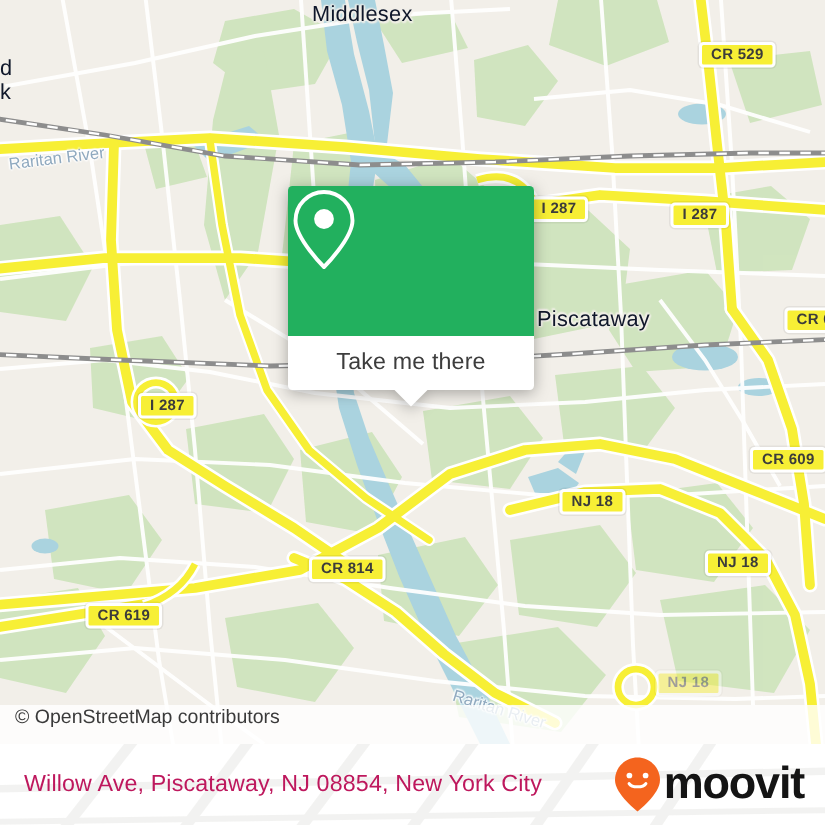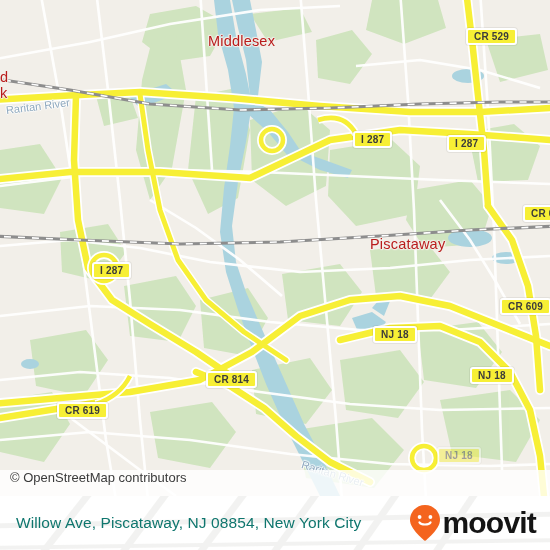--- a/index.html
+++ b/index.html
@@ -14,21 +14,21 @@
   #map{position:absolute;left:0;top:0;width:550px;height:496px;overflow:hidden;background:#f2efe9;}
   #map svg{position:absolute;left:0;top:0;}
 
   .mlabel{
     position:absolute;white-space:nowrap;
     color:#7b7b79;font-weight:400;
     text-shadow:1px 0 1px #f2efe9,-1px 0 1px #f2efe9,0 1px 1px #f2efe9,0 -1px 1px #f2efe9,
                 1px 1px 1px #f2efe9,-1px -1px 1px #f2efe9;
     pointer-events:none;
   }
-  .place{font-size:14.5px;color:#b91c1c;letter-spacing:.2px;margin-top:31px;}
+  .place{font-size:14.5px;color:#0f172a;letter-spacing:.2px;}
   .water-label{font-size:11px;color:#8fa9bf;font-style:normal;
     text-shadow:1px 0 1px #fff,-1px 0 1px #fff,0 1px 1px #fff,0 -1px 1px #fff;}
 
   
   .shield{
     position:absolute;display:flex;align-items:center;justify-content:center;
     background:#f7ef35;border:2px solid #ffffff;border-radius:3px;
     color:#3c3c3b;font-size:10px;font-weight:700;letter-spacing:.2px;
     padding:1px 6px 2px;height:17px;box-sizing:border-box;
     box-shadow:0 0 0 1px rgba(0,0,0,.06);
@@ -66,21 +66,21 @@
 
   
   #footer{
     position:absolute;left:0;top:496px;width:550px;height:54px;
     background:#ffffff;display:flex;align-items:center;
     justify-content:space-between;padding:0 14px 0 16px;box-sizing:border-box;
     overflow:hidden;
   }
   #footer-bg{position:absolute;left:0;top:0;width:550px;height:54px;opacity:.5;}
   #footer-addr{
-    position:relative;font-size:15.5px;color:#0f766e;white-space:nowrap;letter-spacing:.1px;
+    position:relative;font-size:15.5px;color:#be185d;white-space:nowrap;letter-spacing:.1px;
   }
   #brand{position:relative;display:flex;align-items:center;gap:0;}
   #brand-word{font-size:30px;font-weight:700;color:#141414;letter-spacing:-.8px;line-height:1;}
 </style>
 </head>
 <body>
 
 <div id="app">
 
   <div id="map">
@@ -206,40 +206,52 @@
         <g>
           <path d="M-10 78 L70 90 L150 104 L240 110 L330 108 L420 104 L500 102 L560 102" stroke="#8d8d8d" stroke-width="3.2" fill="none"></path>
           <path d="M-10 78 L70 90 L150 104 L240 110 L330 108 L420 104 L500 102 L560 102" stroke="#ffffff" stroke-width="1.6" fill="none" stroke-dasharray="7 7"></path>
           <path d="M-10 236 L80 240 L180 244 L280 242 L380 236 L470 230 L560 226" stroke="#8d8d8d" stroke-width="3.2" fill="none"></path>
           <path d="M-10 236 L80 240 L180 244 L280 242 L380 236 L470 230 L560 226" stroke="#ffffff" stroke-width="1.6" fill="none" stroke-dasharray="7 7"></path>
         </g>
       </g>
     </svg>
 
     <div class="mlabel place" style="left:208px;top:2px;">Middlesex</div>
-    <div class="mlabel place" style="left:370px;top:205px;">Piscataway</div>
+    <div class="mlabel place" style="left:358px;top:205px;">Piscataway</div>
 
     <div class="mlabel place" style="left:0px;top:38px;">d</div>
     <div class="mlabel place" style="left:0px;top:54px;">k</div>
 
     <div class="mlabel water-label" style="left:6px;top:104px;transform:rotate(-7deg);transform-origin:0 50%;">Raritan River</div>
     <div class="mlabel water-label" style="left:302px;top:458px;transform:rotate(17deg);transform-origin:0 50%;">Raritan River</div>
 
     <div class="shield" style="left:466px;top:28px;">CR 529</div>
     <div class="shield" style="left:353px;top:131px;">I 287</div>
     <div class="shield" style="left:447px;top:135px;">I 287</div>
     <div class="shield" style="left:523px;top:205px;">CR 6</div>
     <div class="shield" style="left:92px;top:262px;">I 287</div>
     <div class="shield" style="left:500px;top:298px;">CR 609</div>
     <div class="shield" style="left:373px;top:326px;">NJ 18</div>
     <div class="shield" style="left:470px;top:367px;">NJ 18</div>
     <div class="shield" style="left:206px;top:371px;">CR 814</div>
     <div class="shield" style="left:57px;top:402px;text-align:center;">CR 619</div>
     <div class="shield faded" style="left:437px;top:447px;">NJ 18</div>
 
+    <div id="popup">
+      <div id="popup-top">
+        <svg width="48" height="58" viewBox="0 0 48 58">
+          <path d="M24 4 C13.5 4 5 12.5 5 23 C5 35 24 54 24 54 C24 54 43 35 43 23 C43 12.5 34.5 4 24 4 Z" fill="none" stroke="#ffffff" stroke-width="2.6" stroke-linejoin="round"></path>
+          <circle cx="24" cy="22" r="6.6" fill="#ffffff"></circle>
+        </svg>
+      </div>
+      <div id="popup-bottom">
+        <span id="popup-label">Take me there</span>
+      </div>
+      <div id="popup-tail"></div>
+    </div>
 
     <div id="attrib">
       <span>© OpenStreetMap contributors</span>
     </div>
   </div>
 
   <div id="footer">
     <svg id="footer-bg" width="550" height="54" viewBox="0 0 550 54">
       <g stroke="#e7e7e4" stroke-width="7" fill="none">
         <path d="M40 60 L95 -10"></path>

